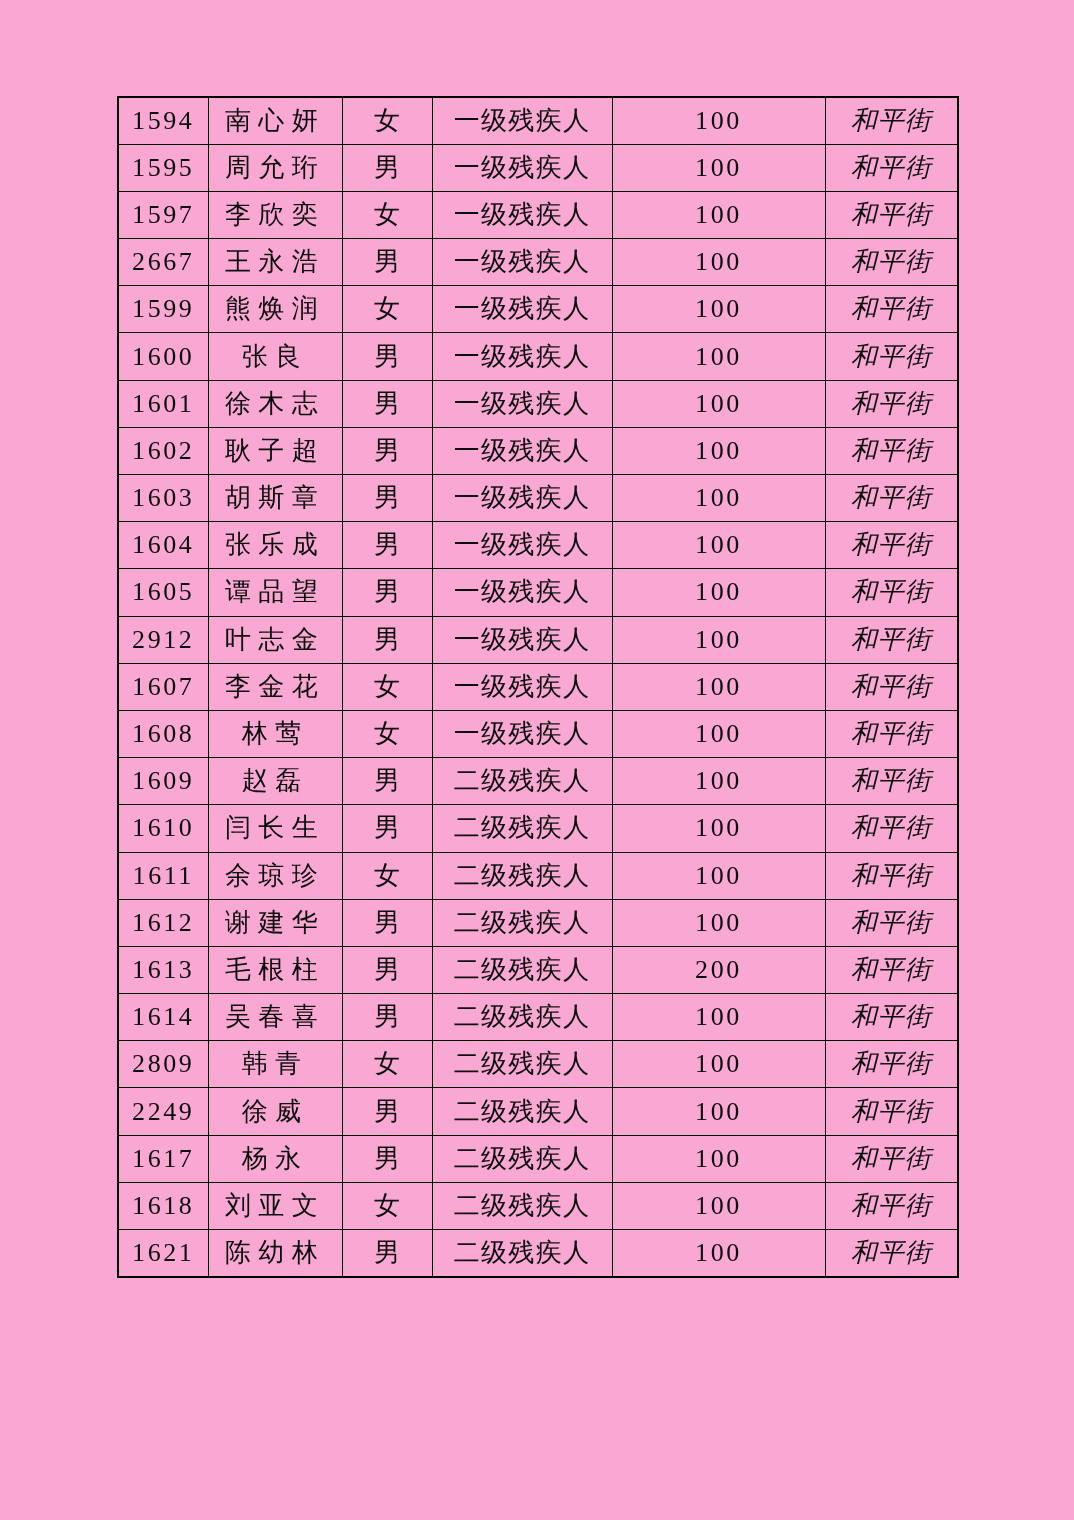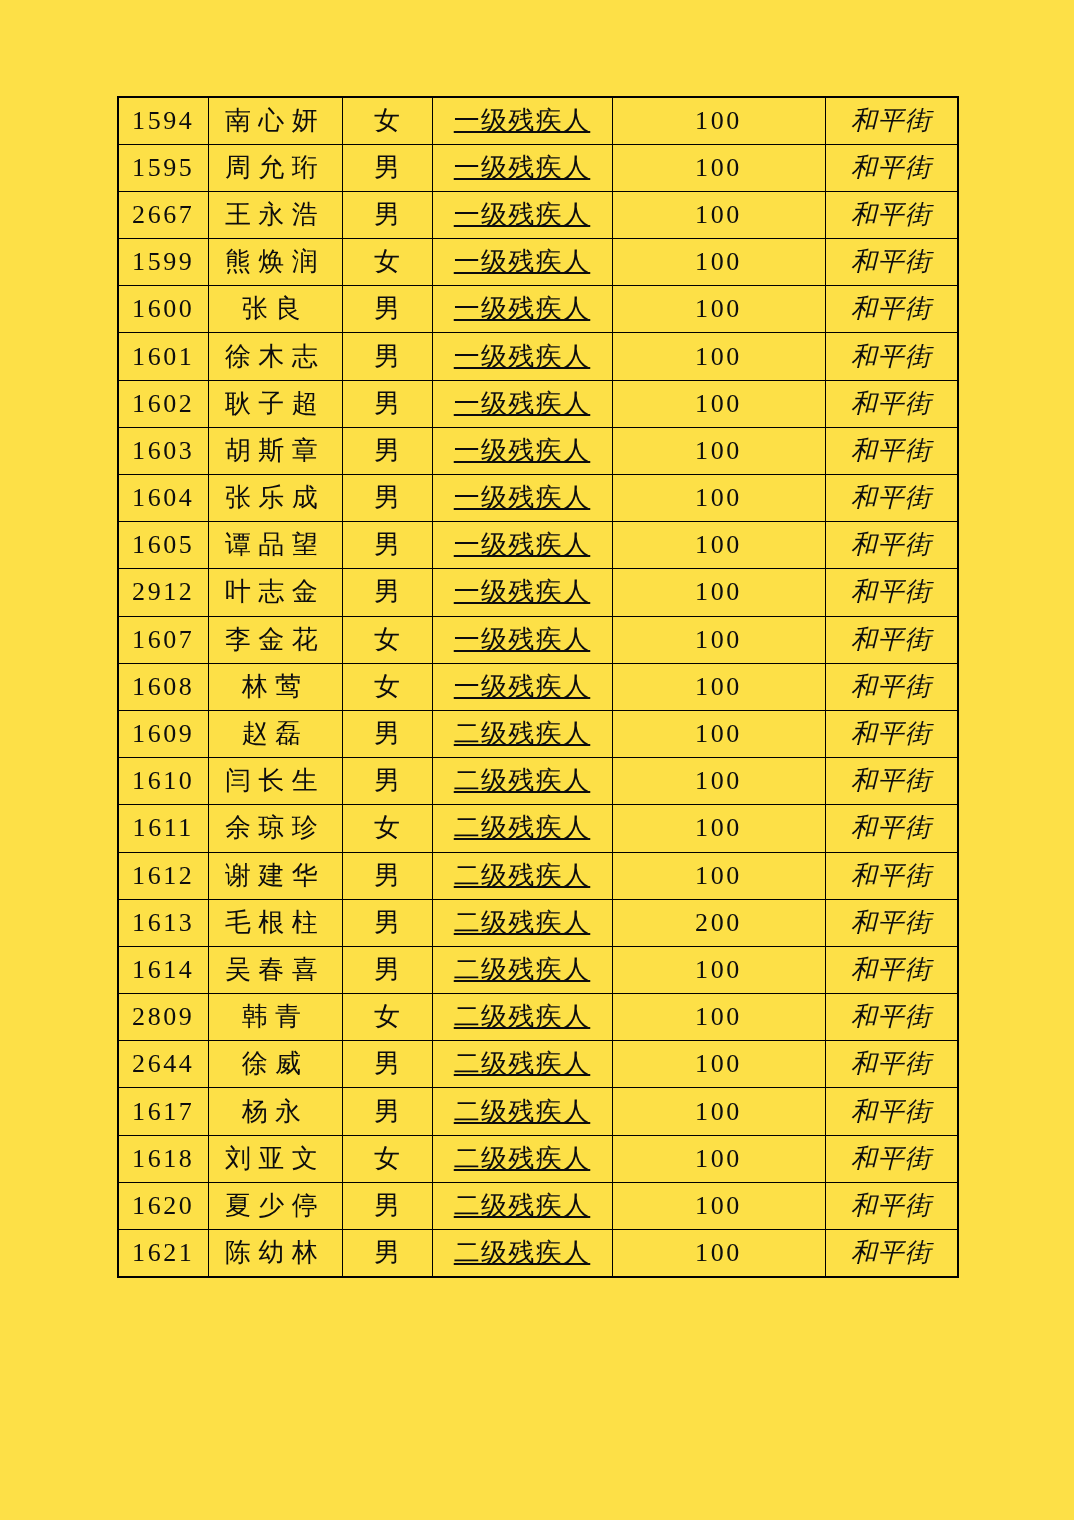--- a/index.html
+++ b/index.html
@@ -12,21 +12,21 @@
     height: 1520px;
     position: relative;
     font-family: "Liberation Serif", "DejaVu Serif", serif;
     color: #0d0d0d;
   }
   .page {
     position: absolute;
     left: 0; top: 0;
     width: 1074px;
     height: 1520px;
-    background: #fde047;
+    background: #f9a8d4;
   }
   table.roster-table {
     position: absolute;
     left: 117px;
     top: 96px;
     width: 840px;
     border-collapse: collapse;
     table-layout: fixed;
     border: 2.5px solid #000000;
   }
@@ -50,21 +50,20 @@
   td.col-name {
     letter-spacing: 0.28em;
     padding-left: 0.28em;
   }
   td.col-gender {
     letter-spacing: 0;
   }
   td.col-category {
     letter-spacing: 0.05em;
     padding-left: 0.05em;
-    text-decoration: underline;
   }
   td.col-amount {
     letter-spacing: 0.10em;
     padding-left: 0.10em;
     margin-top: 37px;
   }
   td.col-street {
     letter-spacing: 0.04em;
     padding-left: 0.04em;
     font-style: italic;
@@ -94,20 +93,28 @@
         </tr>
         <tr>
           <td class="col-serial">1595</td>
           <td class="col-name">周允珩</td>
           <td class="col-gender">男</td>
           <td class="col-category">一级残疾人</td>
           <td class="col-amount">100</td>
           <td class="col-street">和平街</td>
         </tr>
         <tr>
+          <td class="col-serial">1597</td>
+          <td class="col-name">李欣奕</td>
+          <td class="col-gender">女</td>
+          <td class="col-category">一级残疾人</td>
+          <td class="col-amount">100</td>
+          <td class="col-street">和平街</td>
+        </tr>
+        <tr>
           <td class="col-serial">2667</td>
           <td class="col-name">王永浩</td>
           <td class="col-gender">男</td>
           <td class="col-category">一级残疾人</td>
           <td class="col-amount">100</td>
           <td class="col-street">和平街</td>
         </tr>
         <tr>
           <td class="col-serial">1599</td>
           <td class="col-name">熊焕润</td>
@@ -238,47 +245,39 @@
         </tr>
         <tr>
           <td class="col-serial">2809</td>
           <td class="col-name">韩青</td>
           <td class="col-gender">女</td>
           <td class="col-category">二级残疾人</td>
           <td class="col-amount">100</td>
           <td class="col-street">和平街</td>
         </tr>
         <tr>
-          <td class="col-serial">2644</td>
+          <td class="col-serial">2249</td>
           <td class="col-name">徐威</td>
           <td class="col-gender">男</td>
           <td class="col-category">二级残疾人</td>
           <td class="col-amount">100</td>
           <td class="col-street">和平街</td>
         </tr>
         <tr>
           <td class="col-serial">1617</td>
           <td class="col-name">杨永</td>
           <td class="col-gender">男</td>
           <td class="col-category">二级残疾人</td>
           <td class="col-amount">100</td>
           <td class="col-street">和平街</td>
         </tr>
         <tr>
           <td class="col-serial">1618</td>
           <td class="col-name">刘亚文</td>
           <td class="col-gender">女</td>
-          <td class="col-category">二级残疾人</td>
-          <td class="col-amount">100</td>
-          <td class="col-street">和平街</td>
-        </tr>
-        <tr>
-          <td class="col-serial">1620</td>
-          <td class="col-name">夏少停</td>
-          <td class="col-gender">男</td>
           <td class="col-category">二级残疾人</td>
           <td class="col-amount">100</td>
           <td class="col-street">和平街</td>
         </tr>
         <tr>
           <td class="col-serial">1621</td>
           <td class="col-name">陈幼林</td>
           <td class="col-gender">男</td>
           <td class="col-category">二级残疾人</td>
           <td class="col-amount">100</td>

